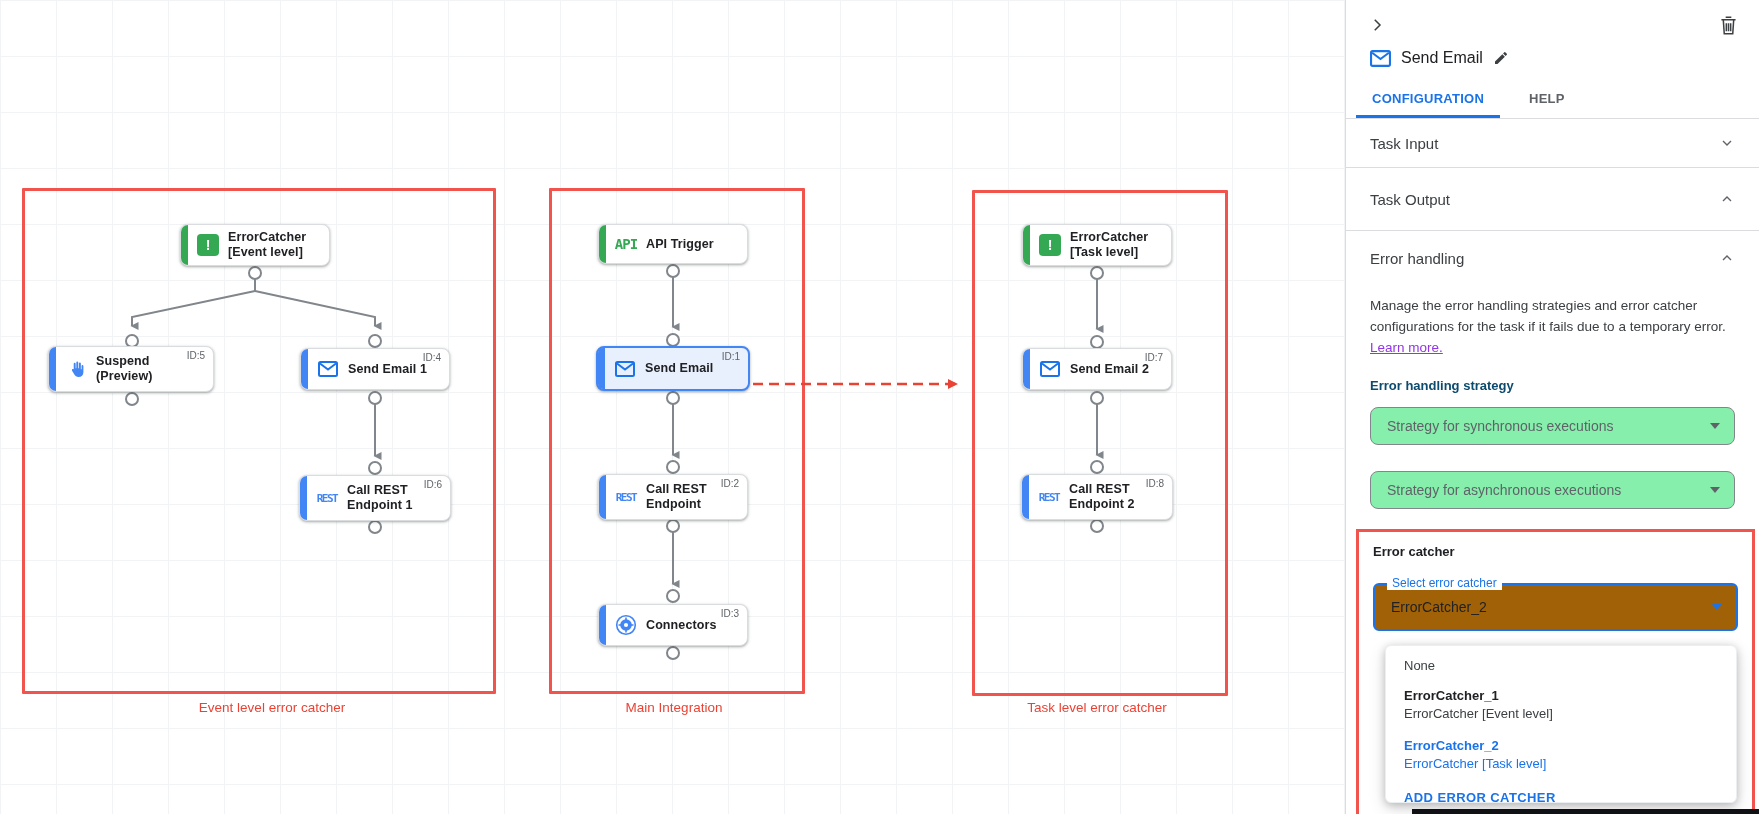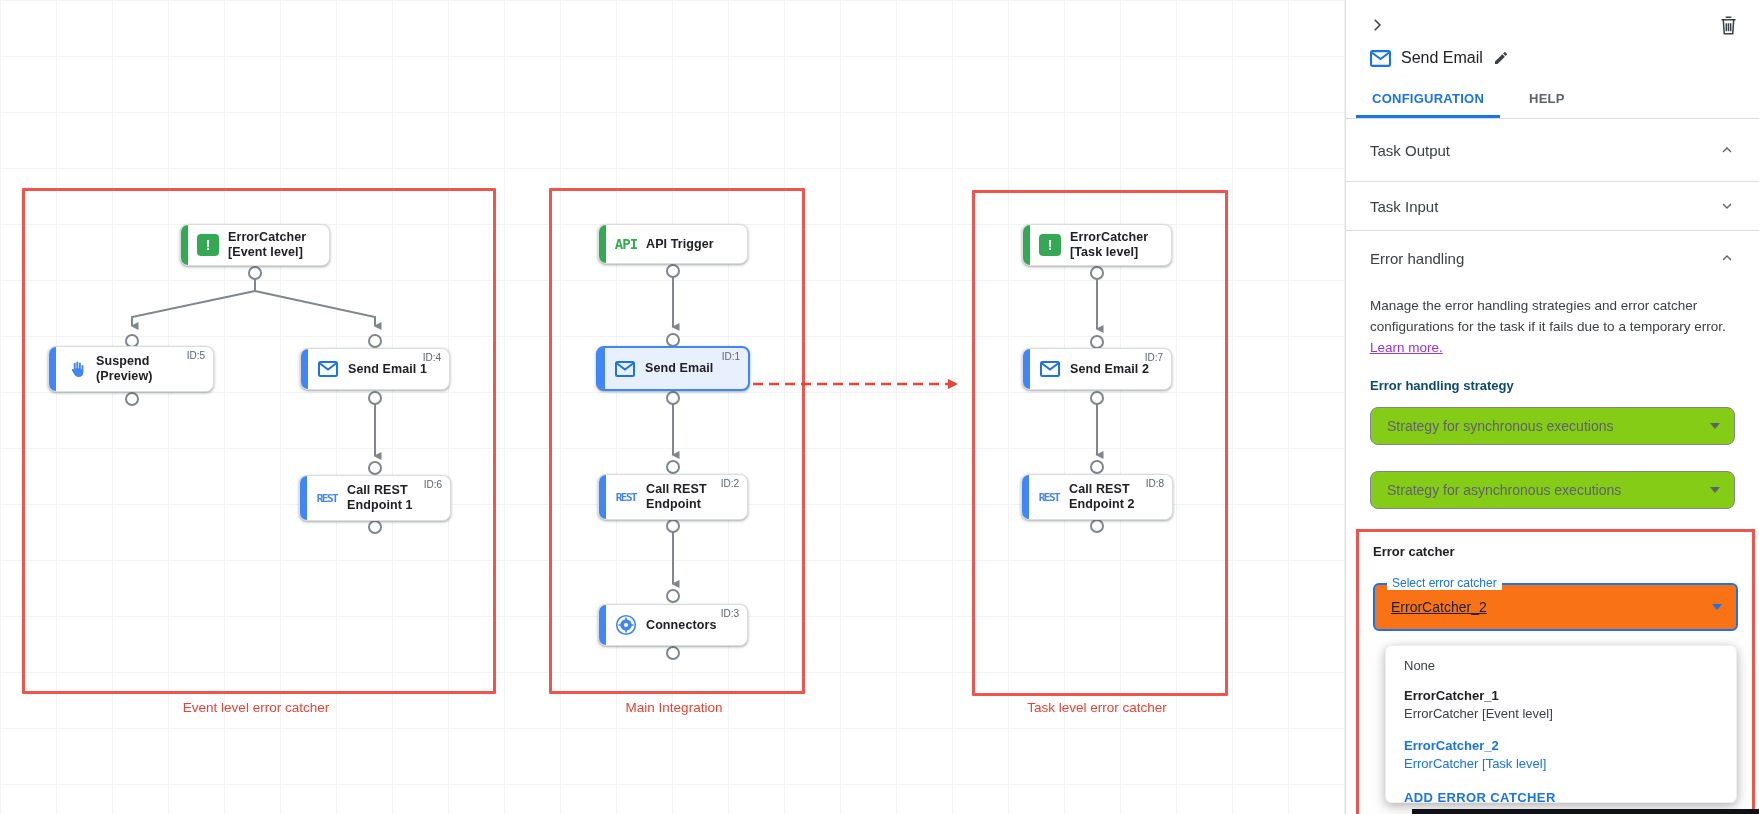--- a/index.html
+++ b/index.html
@@ -39,30 +39,30 @@
   .tab.active{color:#1a73e8;border-bottom:3px solid #1a73e8;padding-bottom:9px;}
   .p-row{height:48px;padding:0 24px;display:flex;align-items:center;justify-content:space-between;
          border-bottom:1px solid #dadce0;font-size:15px;color:#3c4043;}
   .p-row.tall{height:62px;}
   .p-row.noline{border-bottom:none;height:54px;}
   .p-desc{margin:10px 24px 0 24px;font-size:13.5px;line-height:21px;color:#3c4043;}
   .p-link{color:#9334e6;text-decoration:underline;cursor:pointer;}
   .p-label{margin:20px 24px 0 24px;font-size:13px;font-weight:700;color:#0c4a6e;}
   .p-select{margin:14px 24px 0 24px;height:36px;border:1px solid #80868b;border-radius:8px;
             display:flex;align-items:center;justify-content:space-between;padding:0 14px 0 16px;
-            font-size:14px;color:#5f6368;cursor:pointer;background:#84cc16;}
+            font-size:14px;color:#5f6368;cursor:pointer;background:#86efac;}
   .p-select.second{margin-top:26px;}
   .caret{width:0;height:0;border-left:5px solid transparent;border-right:5px solid transparent;
          border-top:6px solid #5f6368;}
   .caret.blue{border-top-color:#1a73e8;}
   .red-annot{margin:20px 4px 0 10px;border:3px solid #f0544c;padding:12px 14px 8px 14px;box-sizing:border-box;}
   .ec-label{font-size:13px;font-weight:700;color:#202124;}
   .mat-select{position:relative;margin-top:24px;height:44px;border:2px solid #1a73e8;border-radius:6px;
               display:flex;align-items:center;justify-content:space-between;padding:0 14px 0 16px;
-              font-size:14px;color:#202124;background:#f97316;cursor:pointer;text-decoration:underline;}
+              font-size:14px;color:#202124;background:#a16207;cursor:pointer;}
   .float-label{position:absolute;top:-9px;left:12px;background:#fff;padding:0 5px;font-size:12px;color:#1a73e8;}
   .menu{position:relative;margin:14px 0 6px 12px;width:352px;height:158px;background:#fff;border-radius:6px;
         border:1px solid #eceff1;box-shadow:0 2px 8px rgba(0,0,0,.22),0 6px 18px rgba(0,0,0,.12);
         box-sizing:border-box;padding:12px 0 0 18px;}
   .mi{font-size:13px;color:#3c4043;cursor:pointer;}
   .mi-name{font-size:13px;font-weight:700;color:#202124;line-height:18px;}
   .mi-desc{font-size:13px;color:#3c4043;line-height:18px;}
   .mi-group{margin-top:14px;cursor:pointer;}
   .mi-group.sel .mi-name,.mi-group.sel .mi-desc{color:#1a73e8;}
   .menu-add{margin-top:17px;font-size:13px;font-weight:700;letter-spacing:.4px;color:#1a73e8;cursor:pointer;}
@@ -260,21 +260,21 @@
     <div class="nicon">
         <span class="txt-icon rest">REST</span>
       </div>
     <div class="nlabel">
       <span>Call REST</span>
         <span>Endpoint 2</span>
     </div>
     <div class="nid">ID:8</div>
   </div>
 
-  <div class="caption" style="left:22px;top:700px;width:468px;">Event level error catcher</div>
+  <div class="caption" style="left:38px;top:700px;width:468px;">Event level error catcher</div>
   <div class="caption" style="left:549px;top:700px;width:250px;">Main Integration</div>
   <div class="caption" style="left:972px;top:700px;width:250px;">Task level error catcher</div>
 </div>
 
 <div class="panel">
 
   <div class="p-header">
     <span style="cursor:pointer;display:flex;">
       <svg width="18" height="18" viewBox="0 0 24 24">
           <path d="M9 5l7 7-7 7" stroke="#3c4043" stroke-width="2" fill="none"></path>
@@ -300,34 +300,34 @@
           <path d="M3 17.25V21h3.75L17.8 9.94l-3.75-3.75L3 17.25zM20.7 7.04a1 1 0 0 0 0-1.41L18.37 3.3a1 1 0 0 0-1.41 0l-1.83 1.83 3.75 3.75 1.82-1.84z" fill="#3c4043"></path>
         </svg>
     </span>
   </div>
 
   <div class="p-tabs">
     <div class="tab active">CONFIGURATION</div>
     <div class="tab">HELP</div>
   </div>
 
+  <div class="p-row">
+    <span>Task Input</span>
+    <svg width="16" height="16" viewBox="0 0 24 24">
+        <path d="M6 9l6 6 6-6" stroke="#5f6368" stroke-width="2" fill="none"></path>
+      </svg>
+  </div>
+
   <div class="p-row tall">
     <span>Task Output</span>
     <svg width="16" height="16" viewBox="0 0 24 24">
         <path d="M6 15l6-6 6 6" stroke="#5f6368" stroke-width="2" fill="none"></path>
       </svg>
   </div>
 
-  <div class="p-row">
-    <span>Task Input</span>
-    <svg width="16" height="16" viewBox="0 0 24 24">
-        <path d="M6 9l6 6 6-6" stroke="#5f6368" stroke-width="2" fill="none"></path>
-      </svg>
-  </div>
-
   <div class="p-row noline">
     <span>Error handling</span>
     <svg width="16" height="16" viewBox="0 0 24 24">
         <path d="M6 15l6-6 6 6" stroke="#5f6368" stroke-width="2" fill="none"></path>
       </svg>
   </div>
 
   <div class="p-desc">
     <span>Manage the error handling strategies and error catcher configurations for the task if it fails due to a temporary error.</span>
     <span class="p-link">Learn more.</span>

